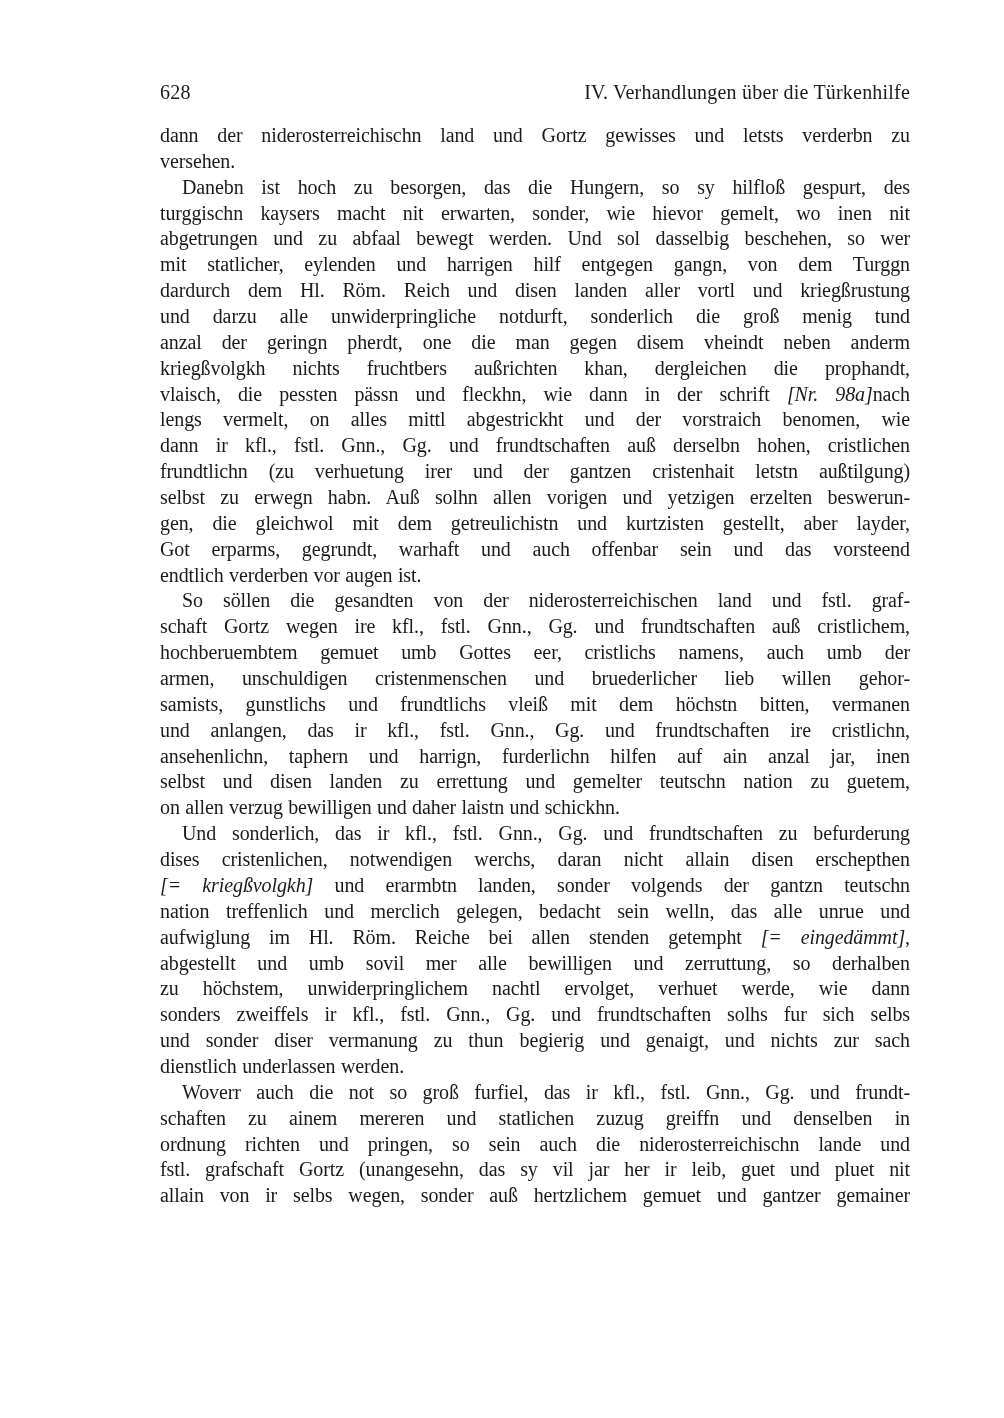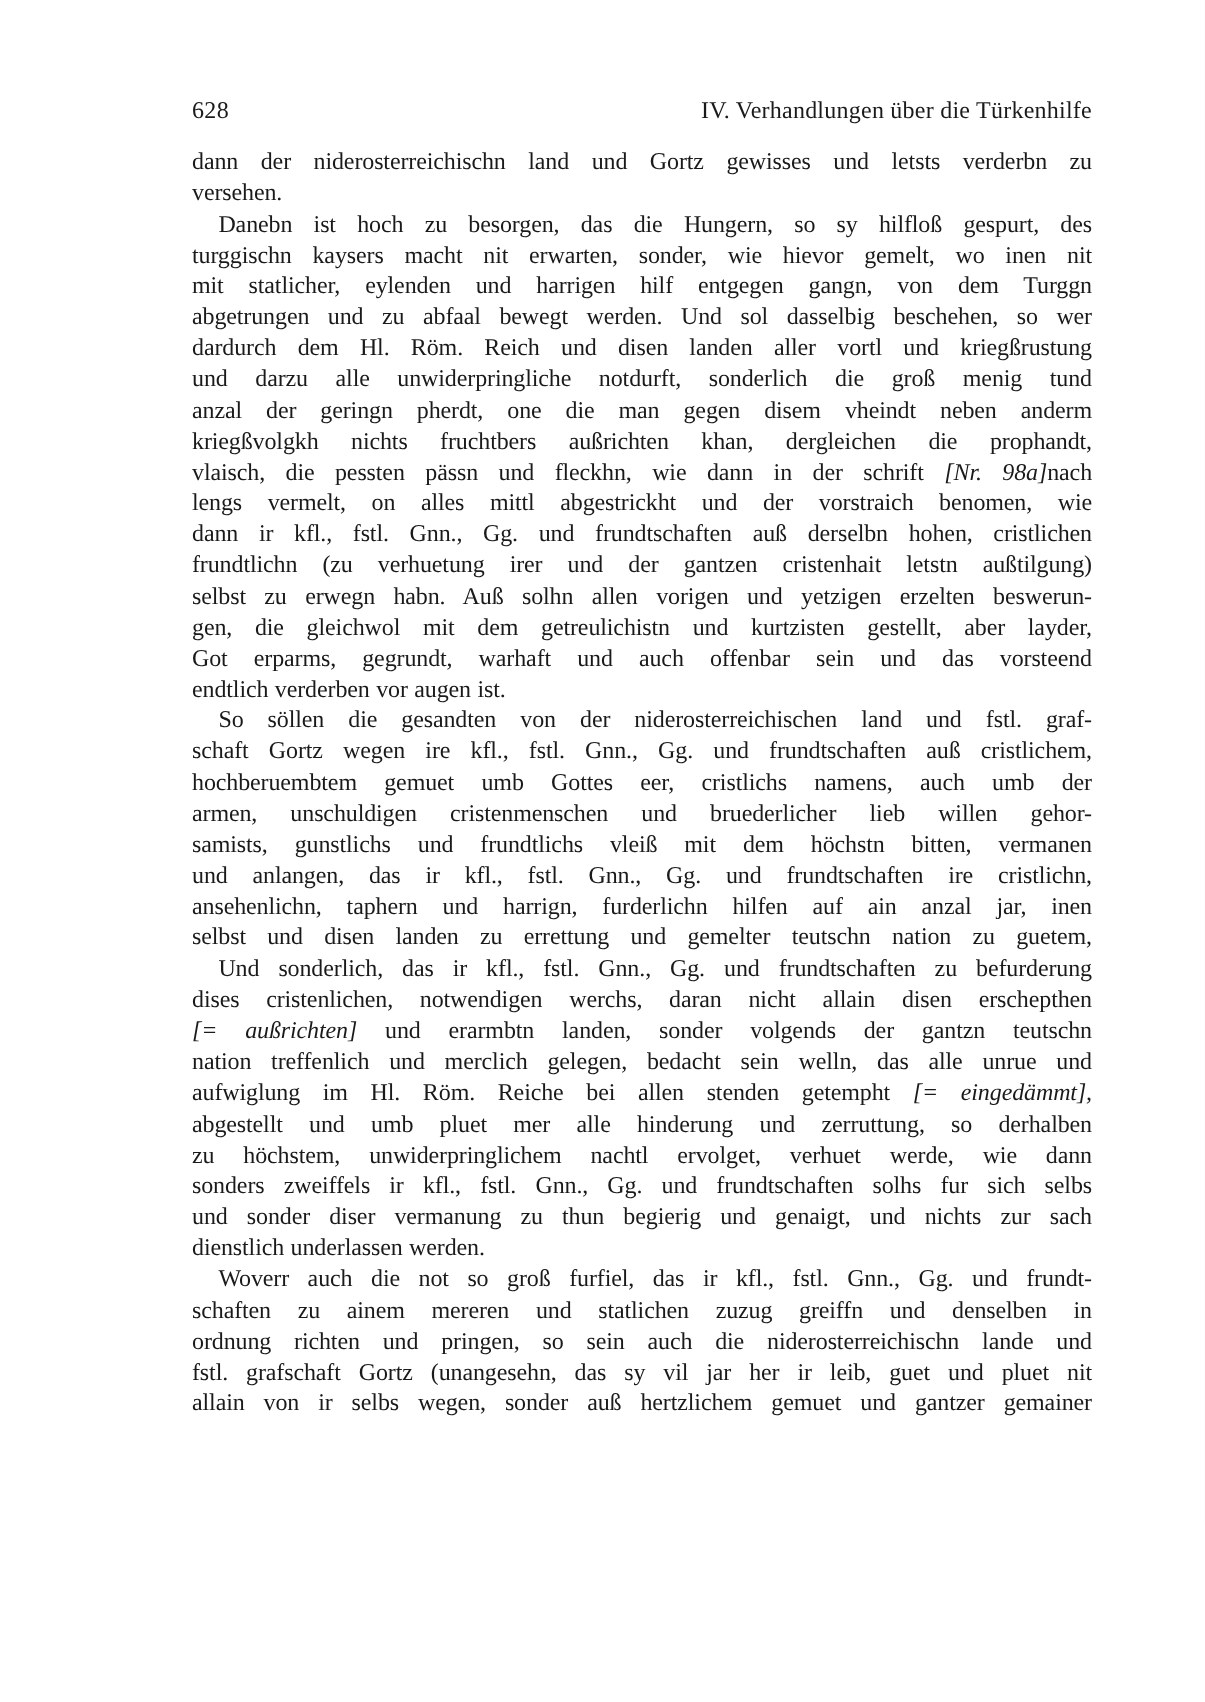--- a/index.html
+++ b/index.html
@@ -64,22 +64,22 @@
     <div class="running-title">IV. Verhandlungen über die Türkenhilfe</div>
   </div>
   <div class="text-block">
       <div class="paragraph">
         <div class="line"><span class="run">dann der niderosterreichischn land und Gortz gewisses und letsts verderbn zu</span></div>
         <div class="line end"><span class="run">versehen.</span></div>
       </div>
       <div class="paragraph">
         <div class="line indent"><span class="run">Danebn ist hoch zu besorgen, das die Hungern, so sy hilfloß gespurt, des</span></div>
         <div class="line"><span class="run">turggischn kaysers macht nit erwarten, sonder, wie hievor gemelt, wo inen nit</span></div>
+        <div class="line"><span class="run">abgetrungen und zu abfaal bewegt werden. Und sol dasselbig beschehen, so wer</span></div>
         <div class="line"><span class="run">mit statlicher, eylenden und harrigen hilf entgegen gangn, von dem Turggn</span></div>
-        <div class="line"><span class="run">abgetrungen und zu abfaal bewegt werden. Und sol dasselbig beschehen, so wer</span></div>
         <div class="line"><span class="run">dardurch dem Hl. Röm. Reich und disen landen aller vortl und kriegßrustung</span></div>
         <div class="line"><span class="run">und darzu alle unwiderpringliche notdurft, sonderlich die groß menig tund</span></div>
         <div class="line"><span class="run">anzal der geringn pherdt, one die man gegen disem vheindt neben anderm</span></div>
         <div class="line"><span class="run">kriegßvolgkh nichts fruchtbers außrichten khan, dergleichen die prophandt,</span></div>
         <div class="line"><span class="run">vlaisch, die pessten pässn und fleckhn, wie dann in der schrift </span><span class="run italic">[Nr. 98a]</span><span class="run">nach</span></div>
         <div class="line"><span class="run">lengs vermelt, on alles mittl abgestrickht und der vorstraich benomen, wie</span></div>
         <div class="line"><span class="run">dann ir kfl., fstl. Gnn., Gg. und frundtschaften auß derselbn hohen, cristlichen</span></div>
         <div class="line"><span class="run">frundtlichn (zu verhuetung irer und der gantzen cristenhait letstn außtilgung)</span></div>
         <div class="line"><span class="run">selbst zu erwegn habn. Auß solhn allen vorigen und yetzigen erzelten beswerun-</span></div>
         <div class="line"><span class="run">gen, die gleichwol mit dem getreulichistn und kurtzisten gestellt, aber layder,</span></div>
@@ -88,28 +88,29 @@
       </div>
       <div class="paragraph">
         <div class="line indent"><span class="run">So söllen die gesandten von der niderosterreichischen land und fstl. graf-</span></div>
         <div class="line"><span class="run">schaft Gortz wegen ire kfl., fstl. Gnn., Gg. und frundtschaften auß cristlichem,</span></div>
         <div class="line"><span class="run">hochberuembtem gemuet umb Gottes eer, cristlichs namens, auch umb der</span></div>
         <div class="line"><span class="run">armen, unschuldigen cristenmenschen und bruederlicher lieb willen gehor-</span></div>
         <div class="line"><span class="run">samists, gunstlichs und frundtlichs vleiß mit dem höchstn bitten, vermanen</span></div>
         <div class="line"><span class="run">und anlangen, das ir kfl., fstl. Gnn., Gg. und frundtschaften ire cristlichn,</span></div>
         <div class="line"><span class="run">ansehenlichn, taphern und harrign, furderlichn hilfen auf ain anzal jar, inen</span></div>
         <div class="line"><span class="run">selbst und disen landen zu errettung und gemelter teutschn nation zu guetem,</span></div>
+        <div class="line end"><span class="run">on allen verzug bewilligen und daher laistn und schickhn.</span></div>
       </div>
       <div class="paragraph">
         <div class="line indent"><span class="run">Und sonderlich, das ir kfl., fstl. Gnn., Gg. und frundtschaften zu befurderung</span></div>
         <div class="line"><span class="run">dises cristenlichen, notwendigen werchs, daran nicht allain disen erschepthen</span></div>
-        <div class="line"><span class="run italic">[= außrichten]</span><span class="run"> und erarmbtn landen, sonder volgends der gantzn teutschn</span></div>
+        <div class="line"><span class="run italic">[= kriegßvolgkh]</span><span class="run"> und erarmbtn landen, sonder volgends der gantzn teutschn</span></div>
         <div class="line"><span class="run">nation treffenlich und merclich gelegen, bedacht sein welln, das alle unrue und</span></div>
         <div class="line"><span class="run">aufwiglung im Hl. Röm. Reiche bei allen stenden getempht </span><span class="run italic">[= eingedämmt],</span></div>
-        <div class="line"><span class="run">abgestellt und umb pluet mer alle hinderung und zerruttung, so derhalben</span></div>
+        <div class="line"><span class="run">abgestellt und umb sovil mer alle bewilligen und zerruttung, so derhalben</span></div>
         <div class="line"><span class="run">zu höchstem, unwiderpringlichem nachtl ervolget, verhuet werde, wie dann</span></div>
         <div class="line"><span class="run">sonders zweiffels ir kfl., fstl. Gnn., Gg. und frundtschaften solhs fur sich selbs</span></div>
         <div class="line"><span class="run">und sonder diser vermanung zu thun begierig und genaigt, und nichts zur sach</span></div>
         <div class="line end"><span class="run">dienstlich underlassen werden.</span></div>
       </div>
       <div class="paragraph">
         <div class="line indent"><span class="run">Woverr auch die not so groß furfiel, das ir kfl., fstl. Gnn., Gg. und frundt-</span></div>
         <div class="line"><span class="run">schaften zu ainem mereren und statlichen zuzug greiffn und denselben in</span></div>
         <div class="line"><span class="run">ordnung richten und pringen, so sein auch die niderosterreichischn lande und</span></div>
         <div class="line"><span class="run">fstl. grafschaft Gortz (unangesehn, das sy vil jar her ir leib, guet und pluet nit</span></div>

